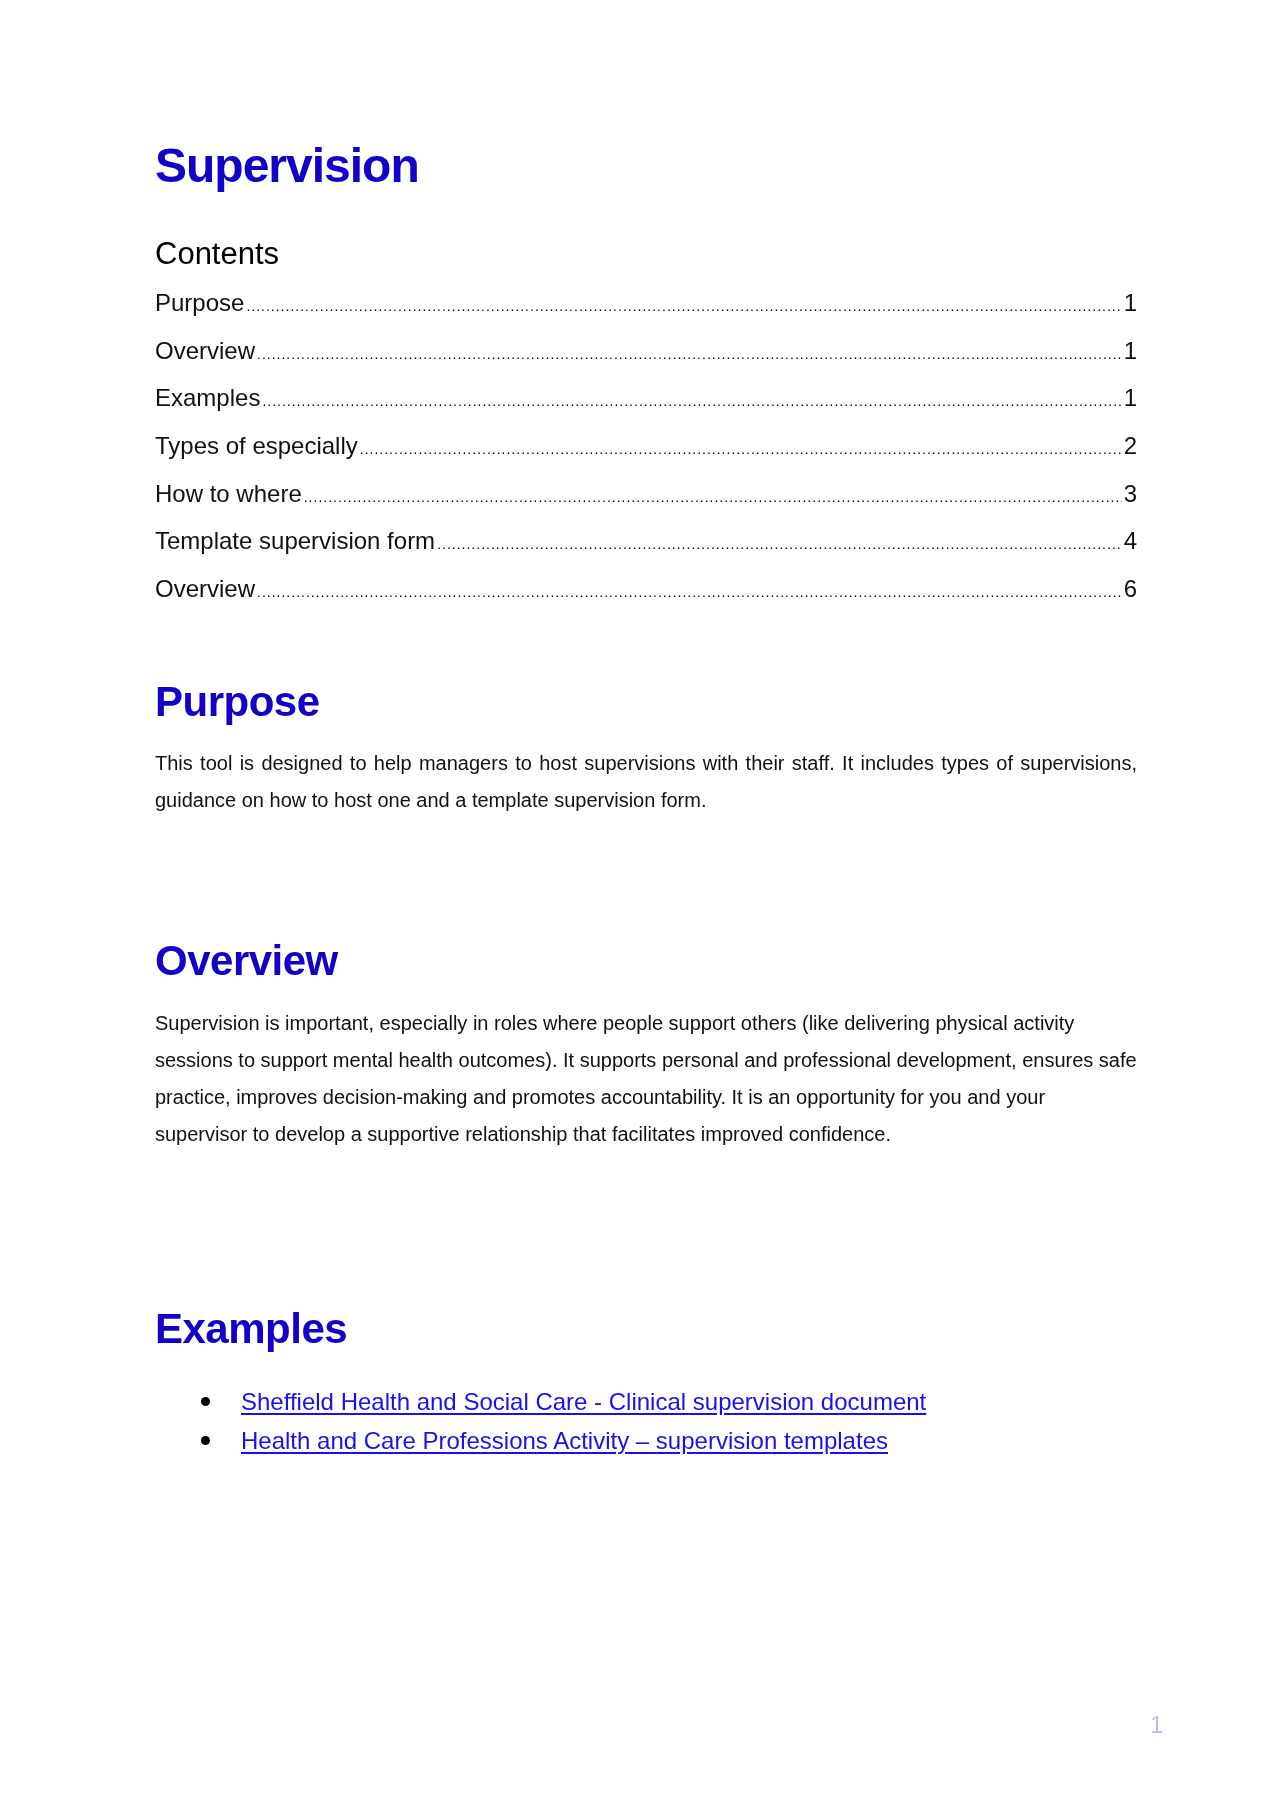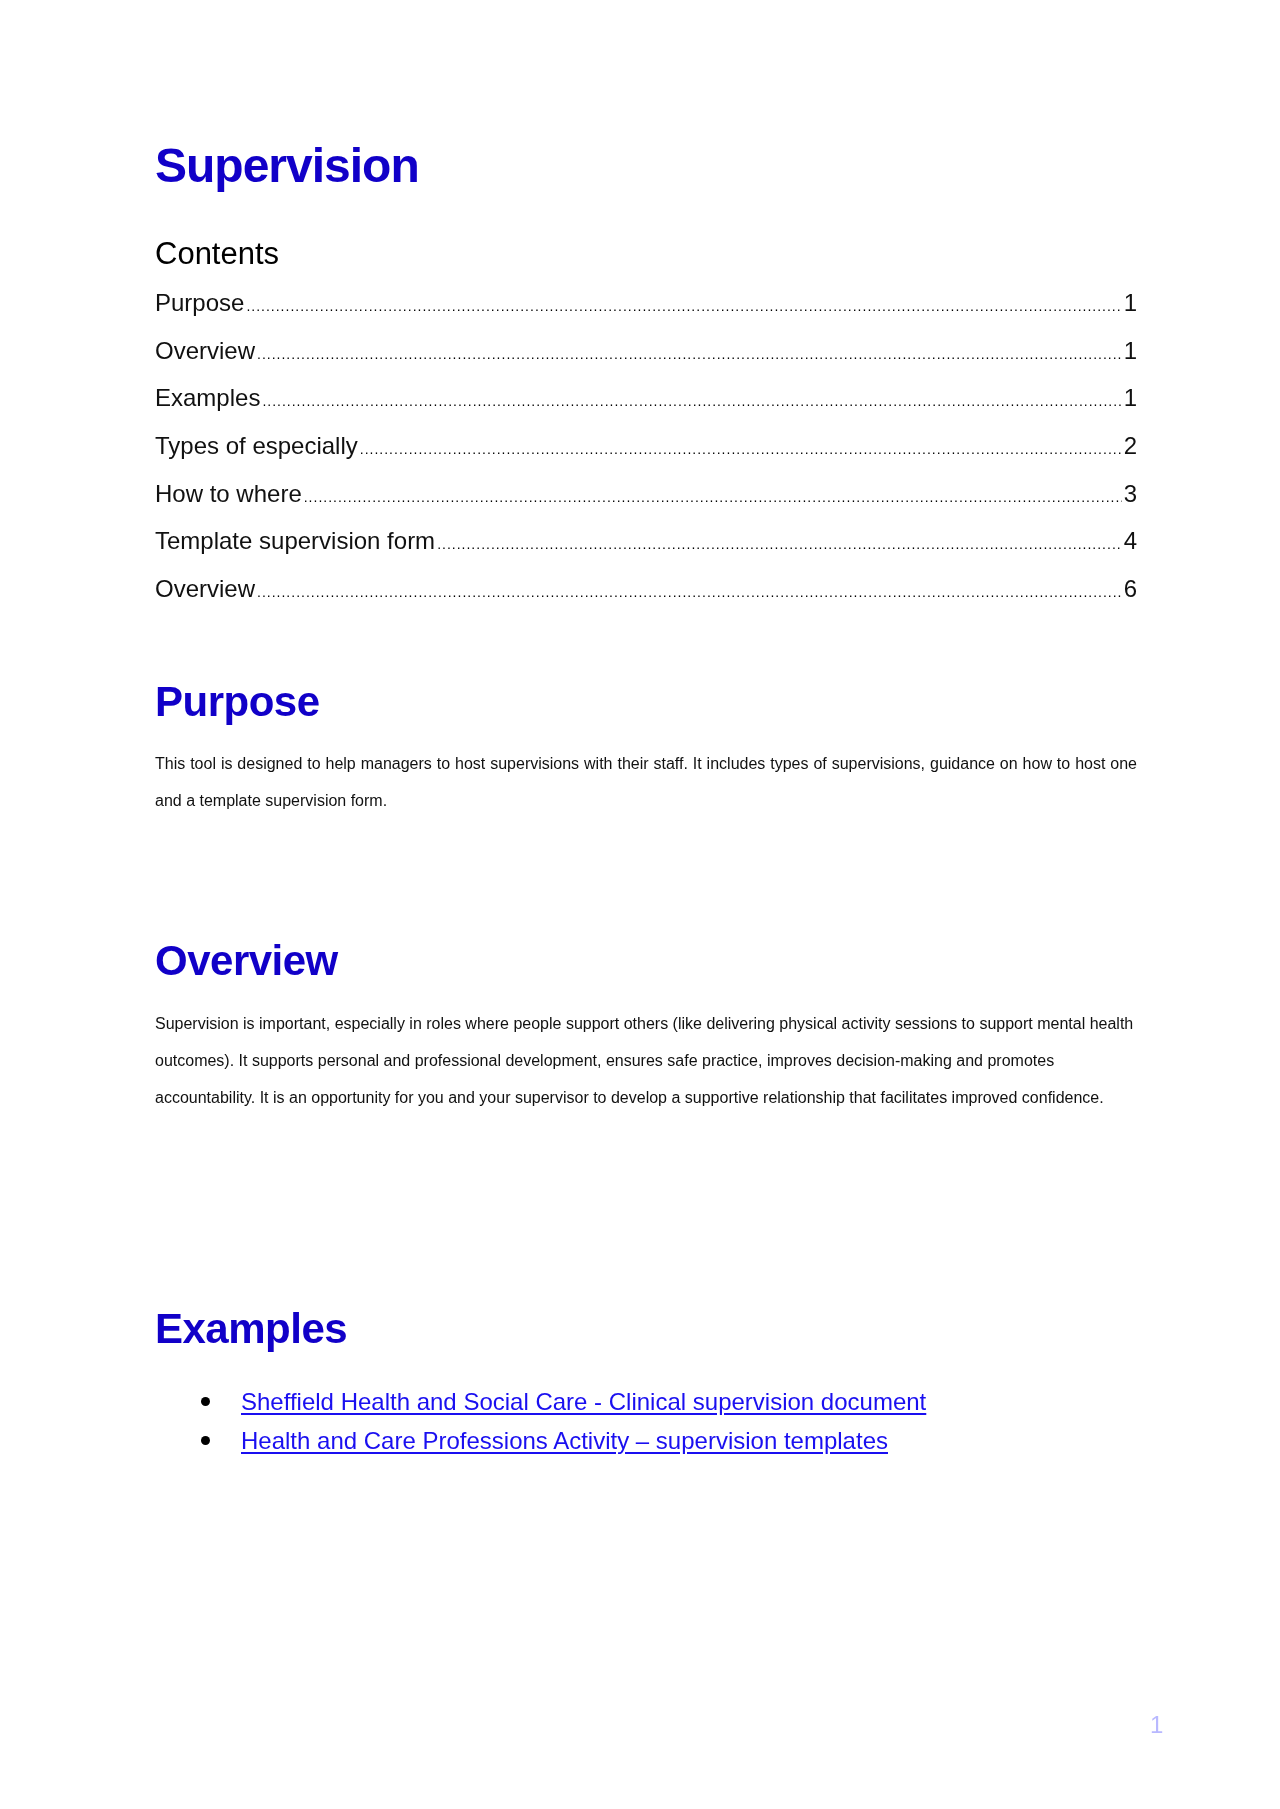--- a/index.html
+++ b/index.html
@@ -11,21 +11,21 @@
   .contents-heading { position: absolute; top: 234px; left: 0; margin: 0; font-size: 31px; font-weight: 400;
                       color: #000; line-height: 40px; }
   .toc { position: absolute; top: 283px; left: 0; width: 982px; margin: 0; padding: 0; list-style: none; }
   .toc-row { display: flex; align-items: baseline; height: 47.7px; font-size: 24px; line-height: 40px; }
   .toc-label { white-space: nowrap; }
   .toc-dots { flex: 1; overflow: hidden; white-space: nowrap; font-size: 14px; letter-spacing: 1px;
               margin: 0 2px; color: #000; }
   .toc-page { white-space: nowrap; }
   h2.section { position: absolute; left: 0; margin: 0; font-size: 42px; font-weight: 700; color: #1100c8;
                line-height: 52px; letter-spacing: -0.5px; }
-  .para { position: absolute; left: 0; width: 982px; margin: 0; font-size: 16px; line-height: 37px; color: #111; }
+  .para { position: absolute; left: 0; width: 982px; margin: 0; font-size: 20px; line-height: 37px; color: #111; }
   .justify { text-align: justify; text-align-last: left; }
   .links { position: absolute; top: 1374px; left: 0; margin: 8px; padding: 0 0 0 78px; list-style: none; }
   .links li { position: relative; font-size: 24px; line-height: 39px; }
   .links li .bullet { position: absolute; left: -40px; top: 15px; width: 9px; height: 9px; border-radius: 50%; background: #000; }
   .links a { color: #1a0ff0; text-decoration: underline; text-underline-offset: 3px; }
   .page-number { position: absolute; left: 1150px; top: 1711px; font-size: 24px; color: #b8b8ff; }
 </style>
 </head>
 <body>
 

